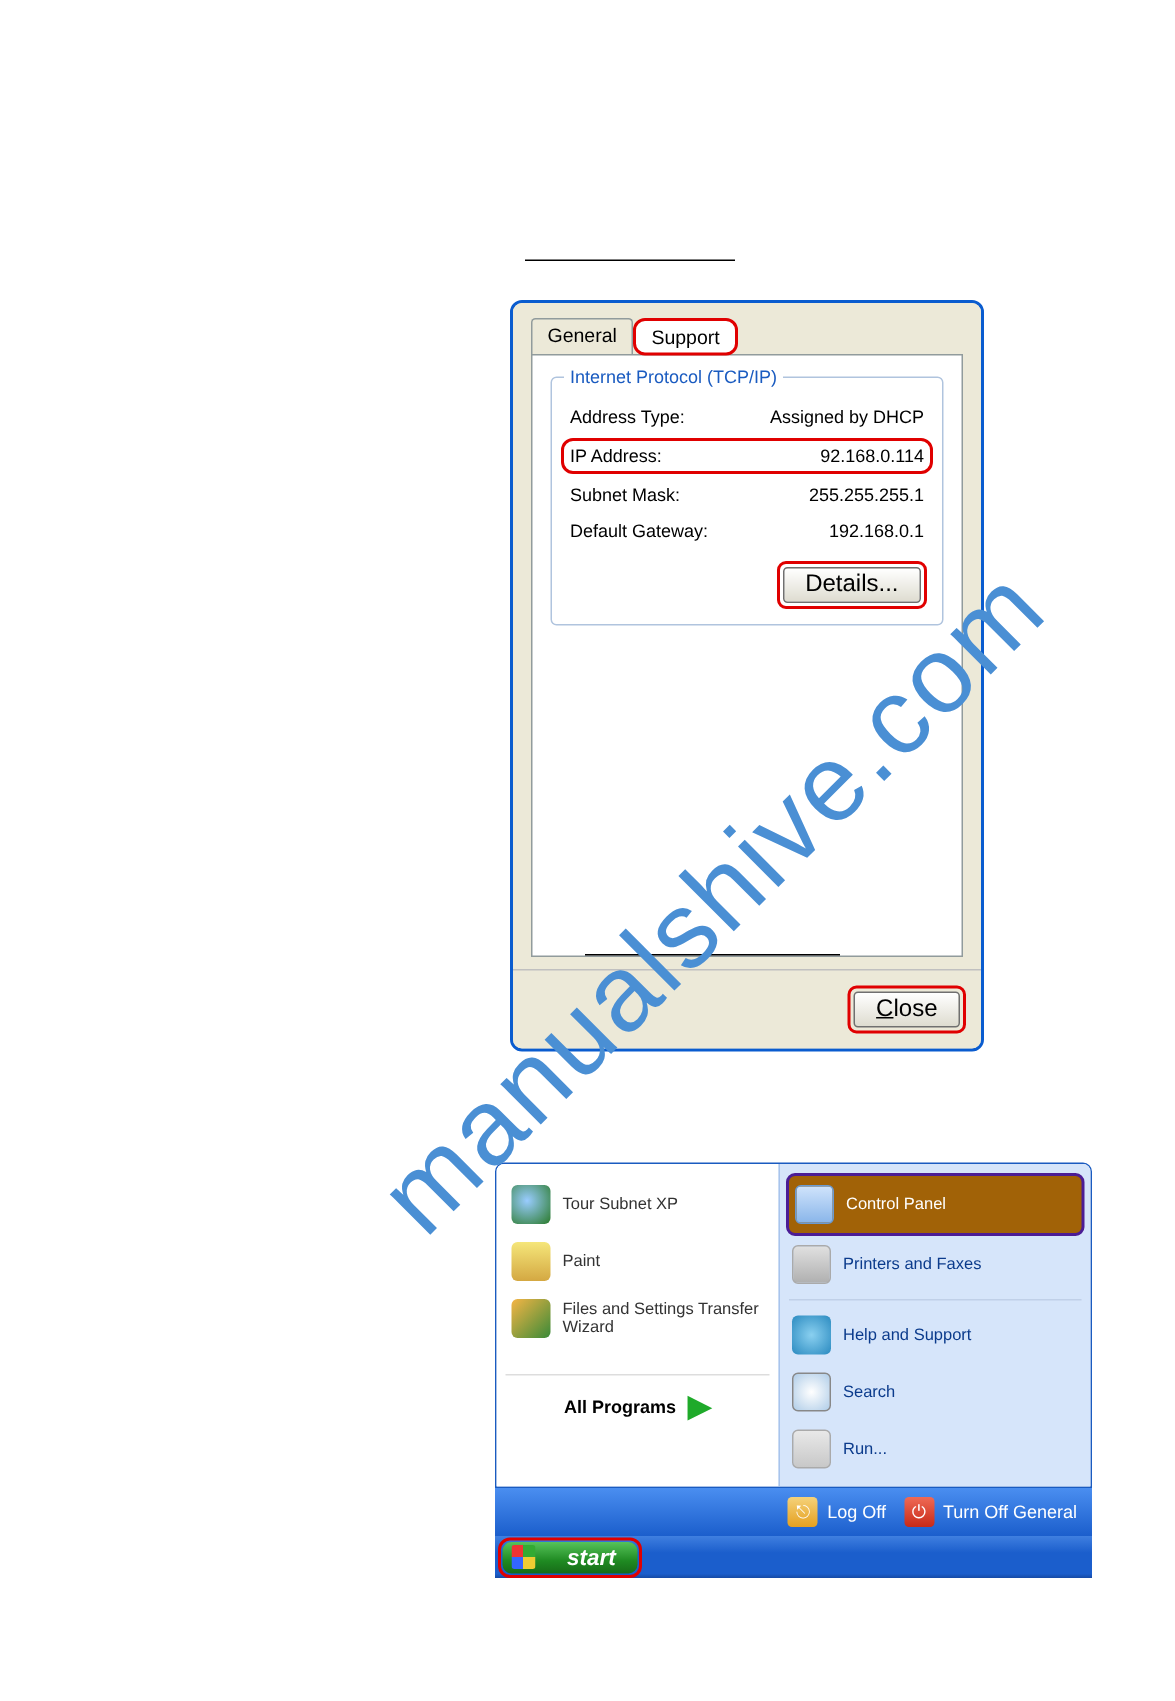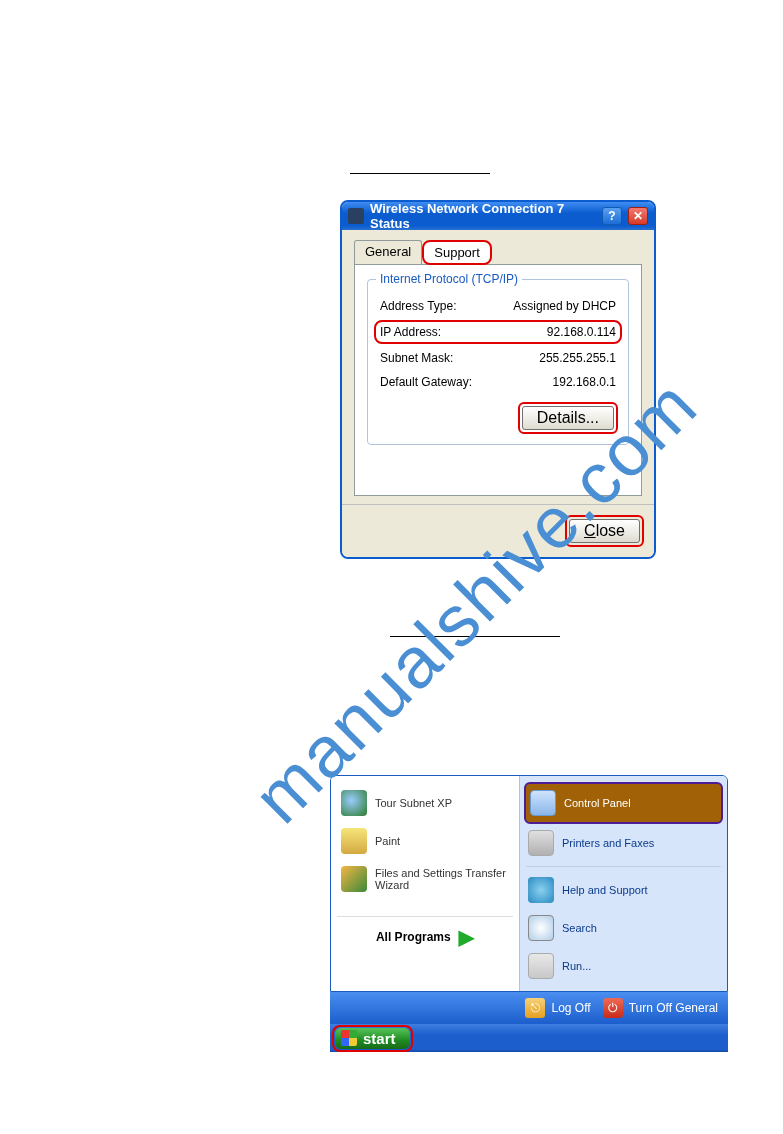--- a/index.html
+++ b/index.html
@@ -81,21 +81,21 @@
     margin-right: 0;
     cursor: pointer;
   }
   .tab.active { background: #fff; position: relative; z-index: 2; }
   .red-ring-tight { border: 2px solid #E00000; border-radius: 8px; }
 
   .tab-panel {
     border: 1px solid #919B9C;
     background: #fff;
     padding: 10px;
-    height: 232px;
+    height: 402px;
     position: relative;
   }
 
   .groupbox {
     border: 1px solid #b0c4de;
     border-radius: 4px;
     margin: 4px 2px 10px 2px;
     padding: 14px 10px 10px 10px;
     position: relative;
   }
@@ -215,22 +215,22 @@
   }
   .start-btn {
     border: 2px solid #E00000;
     border-radius: 8px;
     padding: 1px;
   }
   .start-btn-inner {
     background: linear-gradient(to bottom, #56c35a, #1f8a22 60%, #176b18);
     border-radius: 6px;
     padding: 2px 14px 2px 6px;
-    display:flex; align-items:center; gap:6px;
-    color:#fff; font-weight:bold; font-size: 15px;
+    display:flex; align-items:center; gap:21px;
+    color:#fff; font-style: italic; font-weight:bold; font-size: 15px;
     cursor:pointer;
   }
   .win-flag {
     width: 16px; height:16px;
     background:
       linear-gradient(to right, #e33 0 50%, #3a3 50% 100%) top/100% 50% no-repeat,
       linear-gradient(to right, #36f 0 50%, #ec3 50% 100%) bottom/100% 50% no-repeat;
     border-radius:2px;
   }
 
@@ -245,26 +245,20 @@
   .ic-run { background: linear-gradient(#e8e8e8,#c8c8c8); border:1px solid #aaa; }
 
   u.acc { text-decoration: underline; }
 </style>
 </head>
 <body>
 
 <div class="divider-top"></div>
 
 <div class="dialog">
-  <div class="titlebar">
-    <div class="tb-icon"></div>
-    <div class="tb-title">Wireless Network Connection 7 Status</div>
-    <div class="tb-btn tb-help">?</div>
-    <div class="tb-btn tb-close">✕</div>
-  </div>
   <div class="dlg-body">
     <div class="tabs">
       <div class="tab">General</div>
       <div class="tab active red-ring-tight">
         <span>Support</span>
       </div>
     </div>
     <div class="tab-panel">
       <div class="groupbox">
         <div class="legend">Internet Protocol (TCP/IP)</div>

